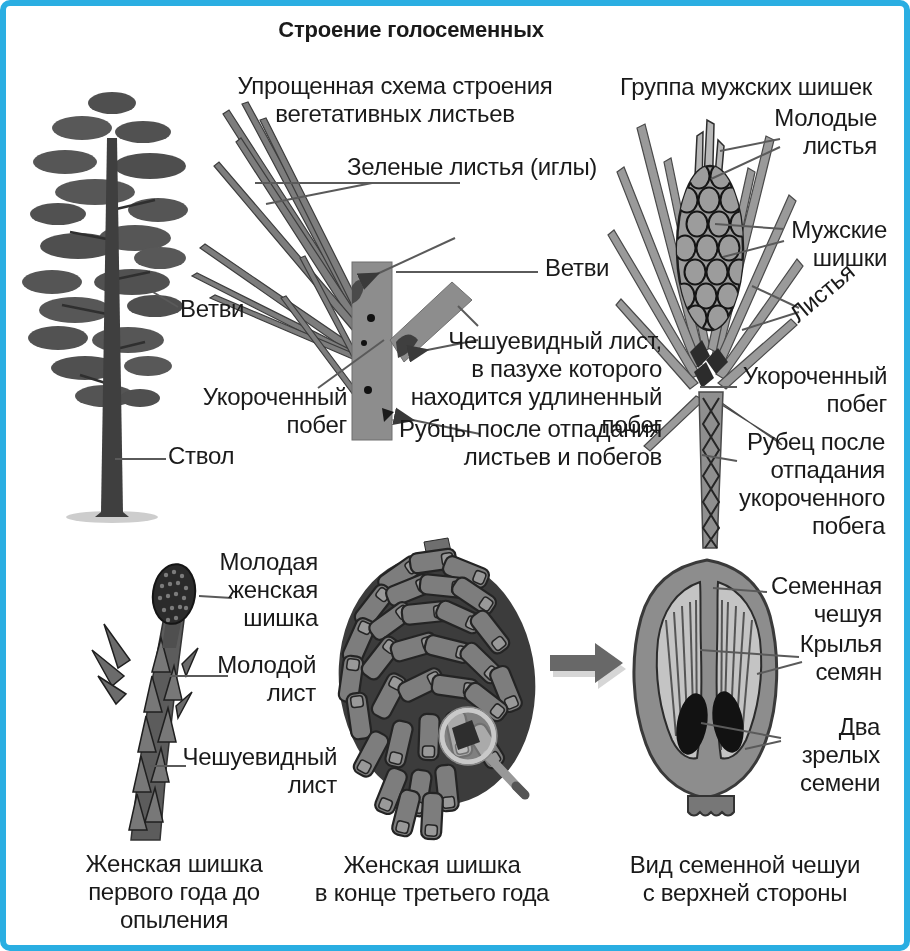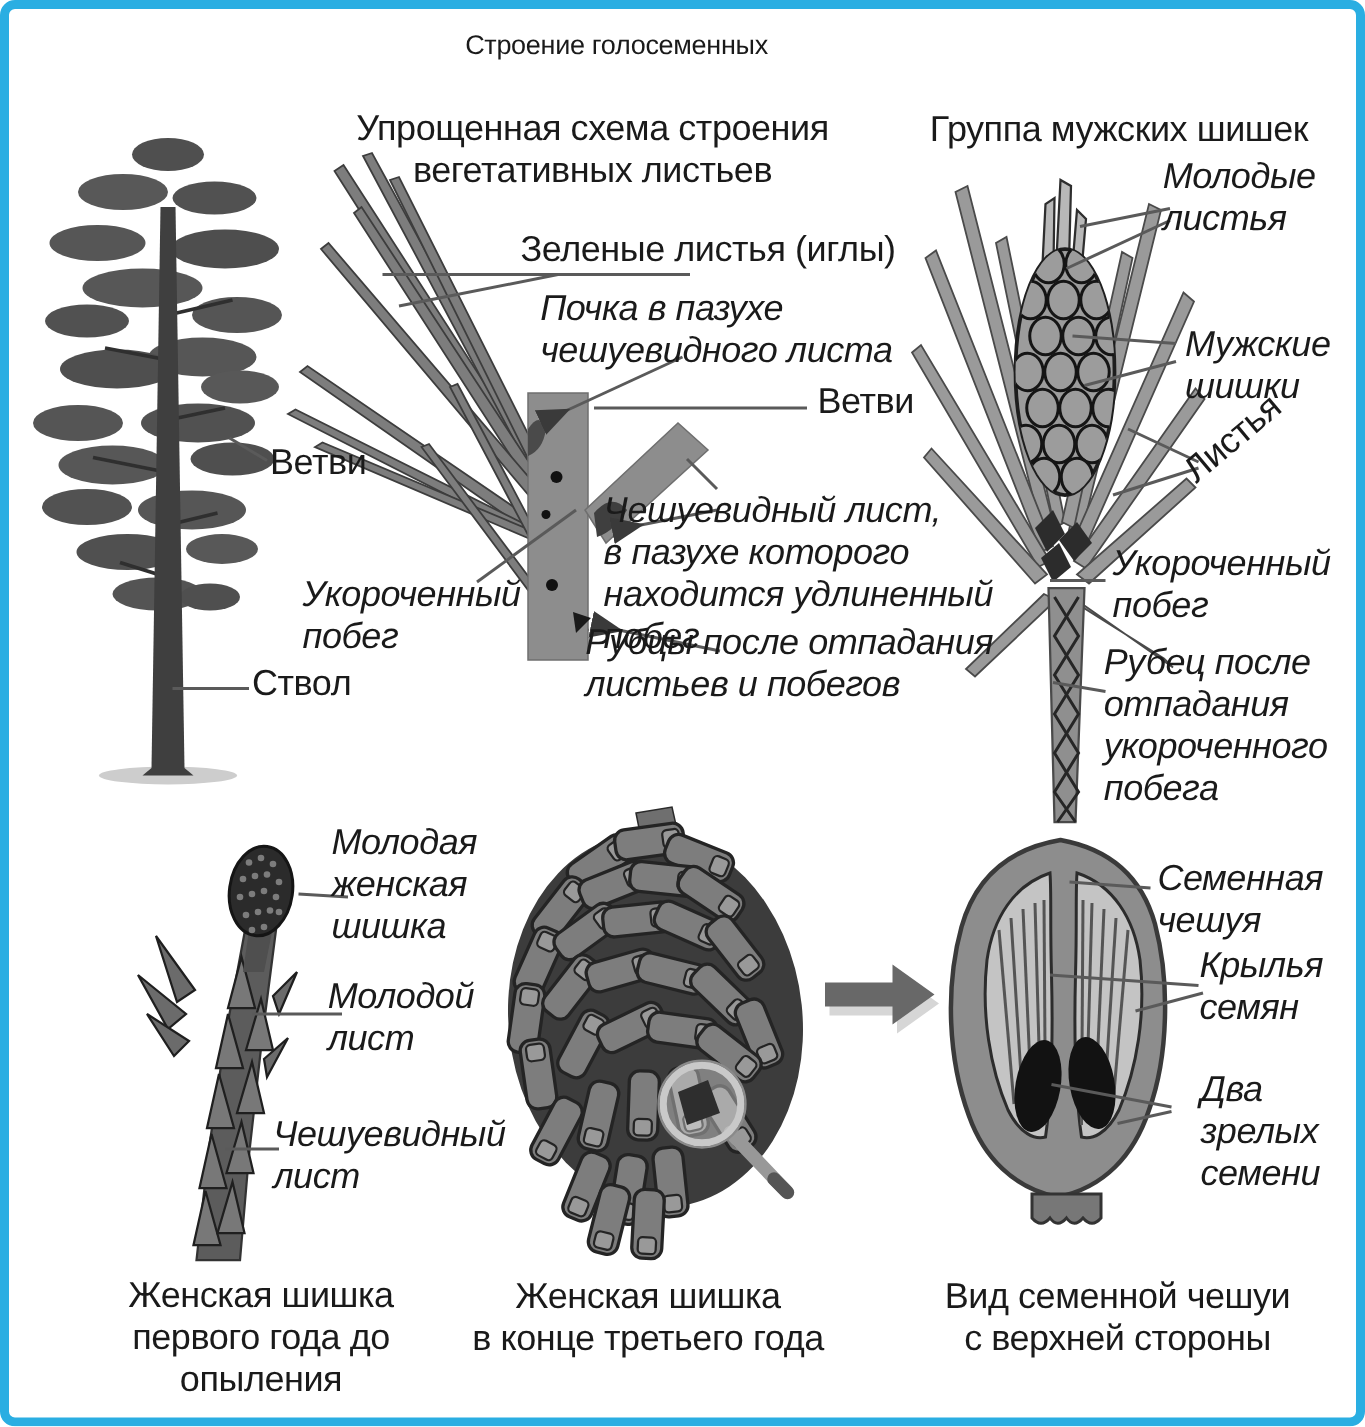--- a/index.html
+++ b/index.html
@@ -2,23 +2,23 @@
 <html><head>
 <meta charset="utf-8">
 <style>
   html,body{margin:0;padding:0;background:#ffffff;}
   .page{position:relative;width:910px;height:951px;background:#ffffff;overflow:hidden;
         font-family:"Liberation Sans", sans-serif;color:#1a1a1a;}
   .frame{position:absolute;inset:0;border:6px solid #2aaee2;border-radius:10px;pointer-events:none;z-index:30;}
   .art{position:absolute;left:0;top:0;z-index:1;}
   .lbl{position:absolute;z-index:10;font-size:24px;line-height:28px;letter-spacing:-0.3px;
        white-space:pre-line;color:#1a1a1a;}
-  .title{font-size:18px;font-weight:normal;letter-spacing:-0.2px;}
+  .title{font-size:22px;font-weight:bold;letter-spacing:-0.2px;}
   .ctr{text-align:center;}
-  .rgt{font-style:italic;}
+  .rgt{text-align:right;}
   .rot{transform:rotate(-40deg);transform-origin:0 100%;}
 </style>
 </head>
 <body>
 
 <div class="page">
   <div class="frame"></div>
 
   <svg class="art" width="910" height="951" viewBox="0 0 910 951">
     <defs>
@@ -390,22 +390,20 @@
     </g>
   </svg>
 
   <div class="lbl title ctr" style="left:61px;top:16px;width:700px;">Строение голосеменных</div>
 
   <div class="lbl ctr" style="left:195px;top:72px;width:400px;">Упрощенная схема строения
 вегетативных листьев</div>
   <div class="lbl ctr" style="left:601px;top:73px;width:290px;">Группа мужских шишек</div>
 
   <div class="lbl" style="left:347px;top:153px;">Зеленые листья (иглы)</div>
-  <div class="lbl rgt" style="right:315px;top:192px;">Почка в пазухе
-чешуевидного листа</div>
   <div class="lbl" style="left:545px;top:254px;">Ветви</div>
   <div class="lbl rgt" style="right:248px;top:307px;margin-top:20px;">Чешуевидный лист,
 в пазухе которого
 находится удлиненный
 побег</div>
   <div class="lbl rgt" style="right:563px;top:383px;">Укороченный
 побег</div>
   <div class="lbl rgt" style="right:248px;top:415px;">Рубцы после отпадания
 листьев и побегов</div>
 

